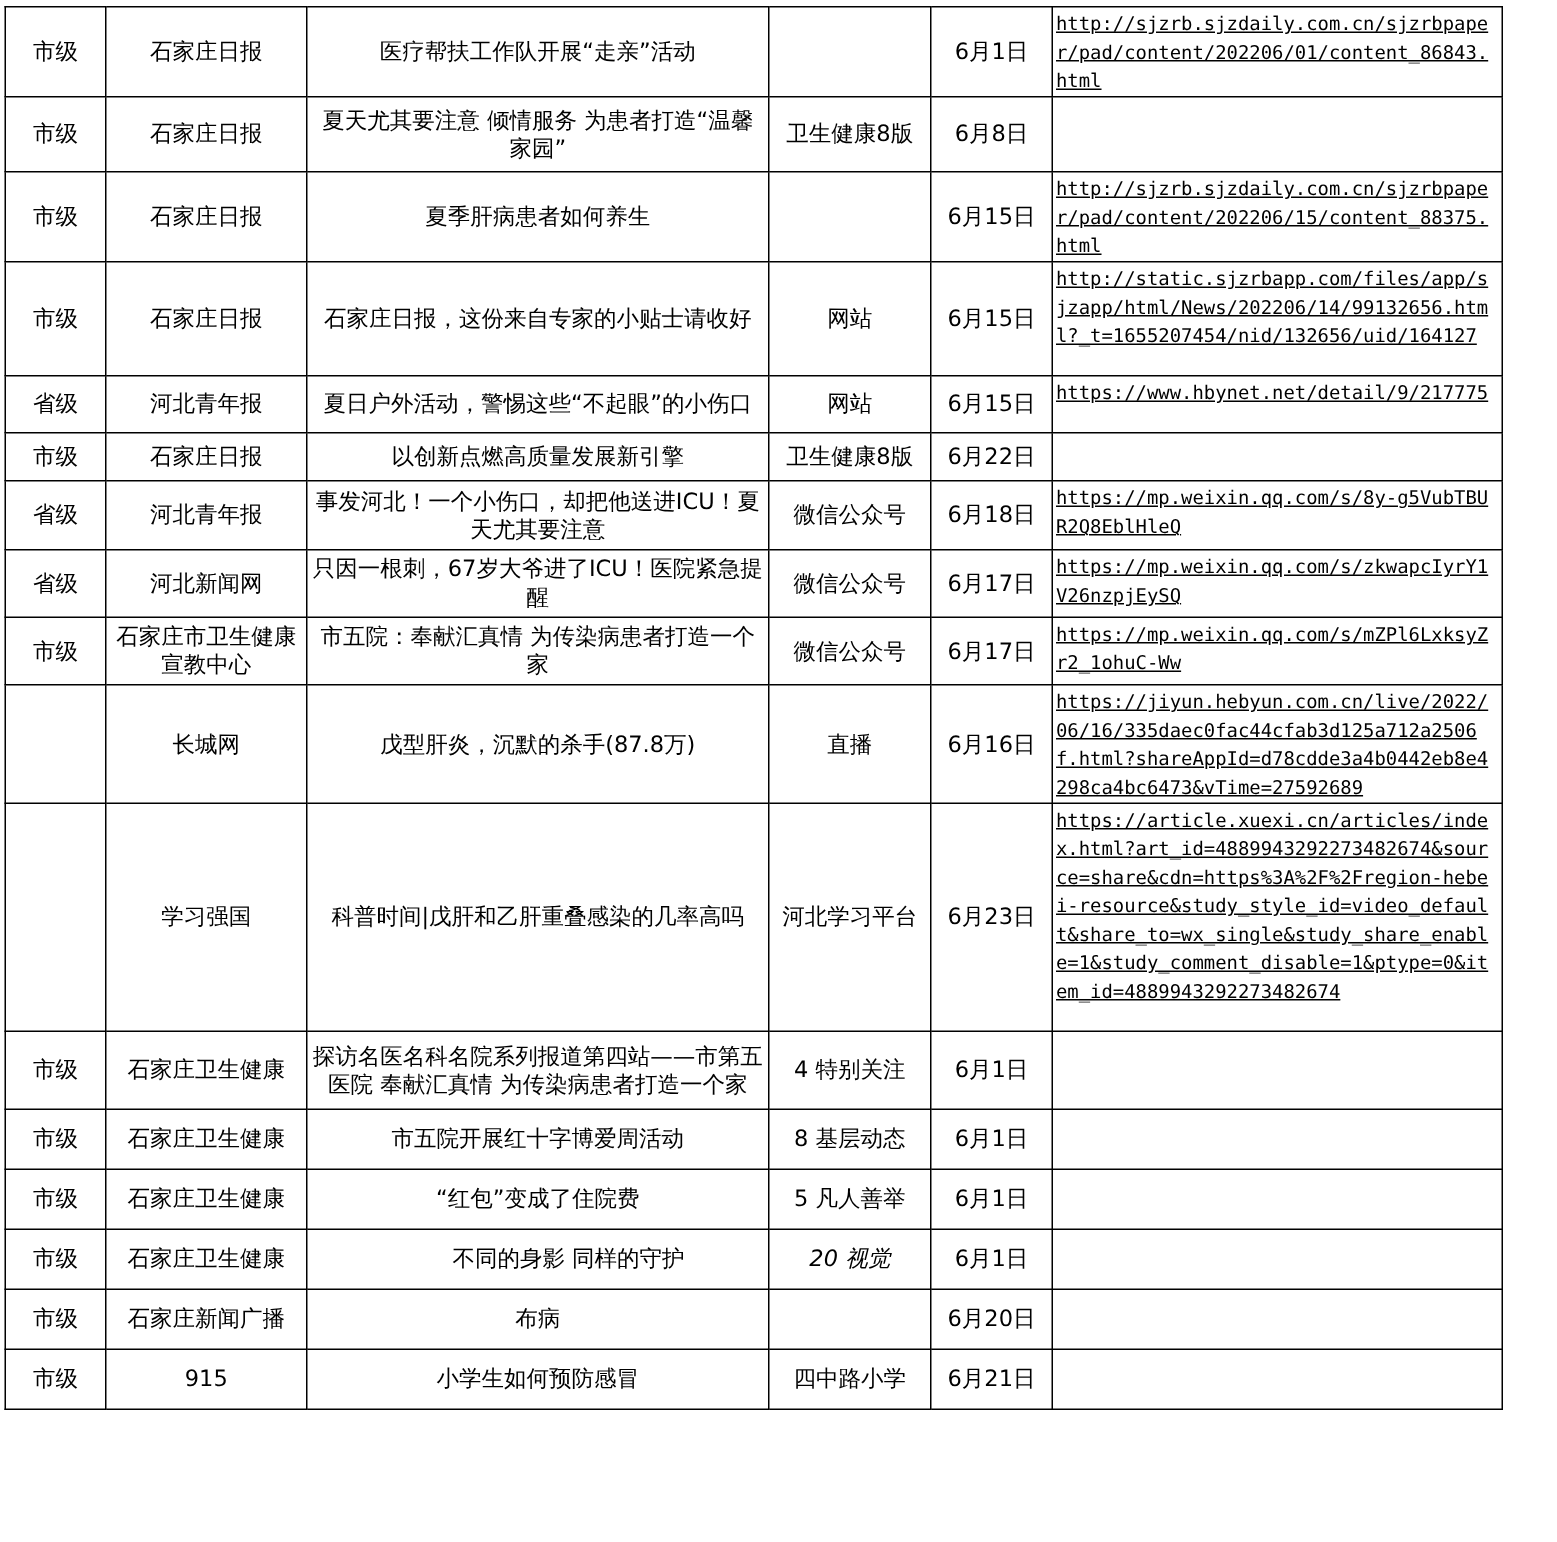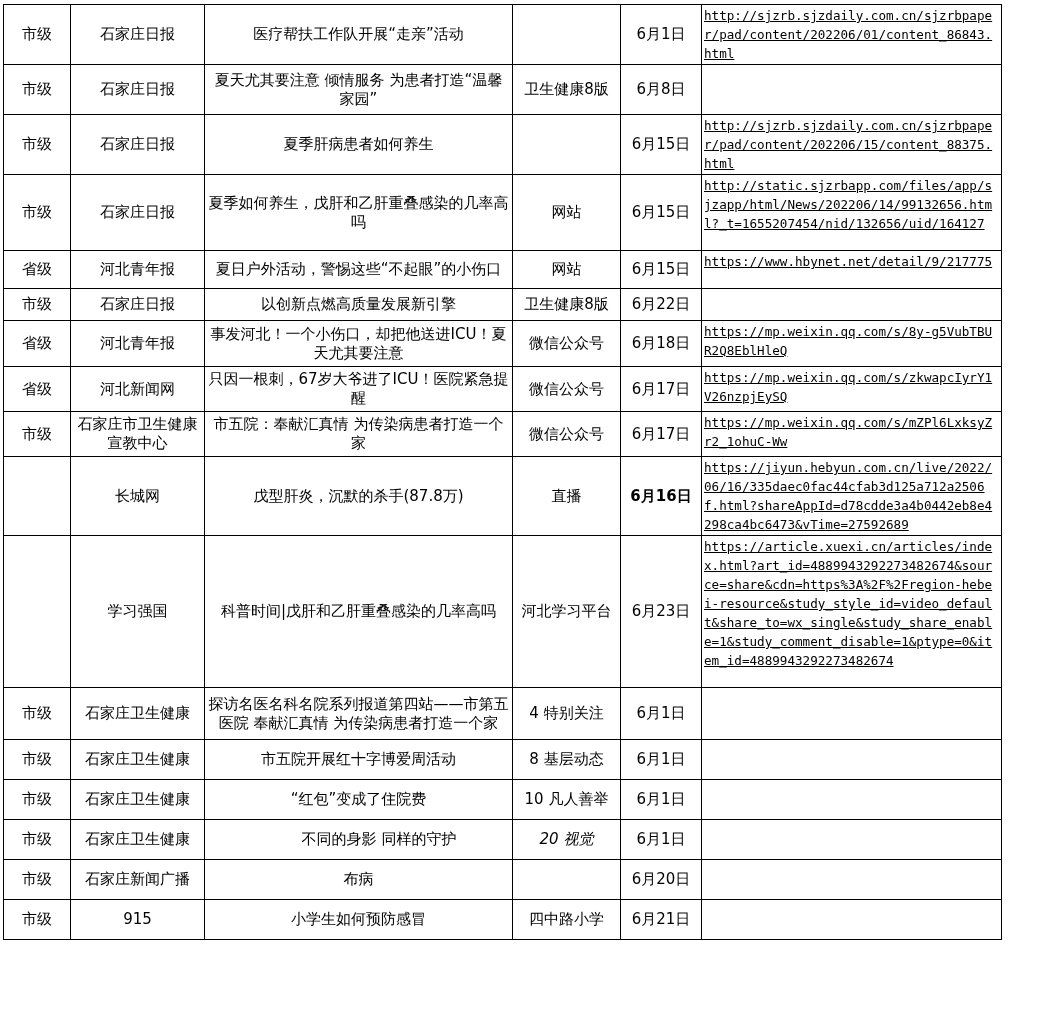--- a/index.html
+++ b/index.html
@@ -58,21 +58,21 @@
           <td style="height: 56px;">市级</td>
           <td style="height: 56px;">石家庄日报</td>
           <td style="height: 56px;">夏季肝病患者如何养生</td>
           <td style="height: 56px;"></td>
           <td style="height: 56px;">6月15日</td>
           <td class="url"><a title="http://sjzrb.sjzdaily.com.cn/sjzrbpaper/pad/content/202206/15/content_88375.html">http://sjzrb.sjzdaily.com.cn/sjzrbpaper/pad/content/202206/15/content_88375.html</a></td>
         </tr>
         <tr style="height: 76px;">
           <td style="height: 75px;">市级</td>
           <td style="height: 75px;">石家庄日报</td>
-          <td style="height: 75px;">夏季如何养生，戊肝和乙肝重叠感染的几率高吗</td>
+          <td style="height: 75px;">石家庄日报，这份来自专家的小贴士请收好</td>
           <td style="height: 75px;">网站</td>
           <td style="height: 75px;">6月15日</td>
           <td class="url"><a title="http://static.sjzrbapp.com/files/app/sjzapp/html/News/202206/14/99132656.html?_t=1655207454/nid/132656/uid/164127">http://static.sjzrbapp.com/files/app/sjzapp/html/News/202206/14/99132656.html?_t=1655207454/nid/132656/uid/164127</a></td>
         </tr>
         <tr style="height: 38px;">
           <td style="height: 37px;">省级</td>
           <td style="height: 37px;">河北青年报</td>
           <td style="height: 37px;">夏日户外活动，警惕这些“不起眼”的小伤口</td>
           <td style="height: 37px;">网站</td>
           <td style="height: 37px;">6月15日</td>
@@ -108,21 +108,21 @@
           <td style="height: 44px;">市五院：奉献汇真情 为传染病患者打造一个家</td>
           <td style="height: 44px;">微信公众号</td>
           <td style="height: 44px;">6月17日</td>
           <td class="url"><a title="https://mp.weixin.qq.com/s/mZPl6LxksyZr2_1ohuC-Ww">https://mp.weixin.qq.com/s/mZPl6LxksyZr2_1ohuC-Ww</a></td>
         </tr>
         <tr style="height: 76px;">
           <td style="height: 75px;"></td>
           <td style="height: 75px;">长城网</td>
           <td style="height: 75px;">戊型肝炎，沉默的杀手(87.8万)</td>
           <td style="height: 75px;">直播</td>
-          <td style="height: 75px; font-weight: bold;">6月16日</td>
+          <td style="height: 75px;">6月16日</td>
           <td class="url"><a title="https://jiyun.hebyun.com.cn/live/2022/06/16/335daec0fac44cfab3d125a712a2506f.html?shareAppId=d78cdde3a4b0442eb8e4298ca4bc6473&amp;vTime=27592689">https://jiyun.hebyun.com.cn/live/2022/06/16/335daec0fac44cfab3d125a712a2506f.html?shareAppId=d78cdde3a4b0442eb8e4298ca4bc6473&amp;vTime=27592689</a></td>
         </tr>
         <tr style="height: 152px;">
           <td style="height: 151px;"></td>
           <td style="height: 151px;">学习强国</td>
           <td style="height: 151px;">科普时间|戊肝和乙肝重叠感染的几率高吗</td>
           <td style="height: 151px;">河北学习平台</td>
           <td style="height: 151px;">6月23日</td>
           <td class="url"><a title="https://article.xuexi.cn/articles/index.html?art_id=4889943292273482674&amp;source=share&amp;cdn=https%3A%2F%2Fregion-hebei-resource&amp;study_style_id=video_default&amp;share_to=wx_single&amp;study_share_enable=1&amp;study_comment_disable=1&amp;ptype=0&amp;item_id=4889943292273482674">https://article.xuexi.cn/articles/index.html?art_id=4889943292273482674&amp;source=share&amp;cdn=https%3A%2F%2Fregion-hebei-resource&amp;study_style_id=video_default&amp;share_to=wx_single&amp;study_share_enable=1&amp;study_comment_disable=1&amp;ptype=0&amp;item_id=4889943292273482674</a></td>
         </tr>
@@ -139,21 +139,21 @@
           <td style="height: 39px;">石家庄卫生健康</td>
           <td style="height: 39px;">市五院开展红十字博爱周活动</td>
           <td style="height: 39px;">8 基层动态</td>
           <td style="height: 39px;">6月1日</td>
           <td class="url"></td>
         </tr>
         <tr style="height: 40px;">
           <td style="height: 39px;">市级</td>
           <td style="height: 39px;">石家庄卫生健康</td>
           <td style="height: 39px;">“红包”变成了住院费</td>
-          <td style="height: 39px;">10 凡人善举</td>
+          <td style="height: 39px;">5 凡人善举</td>
           <td style="height: 39px;">6月1日</td>
           <td class="url"></td>
         </tr>
         <tr style="height: 40px;">
           <td style="height: 39px;">市级</td>
           <td style="height: 39px;">石家庄卫生健康</td>
           <td style="height: 39px; padding-left: 44px;">不同的身影 同样的守护</td>
           <td style="height: 39px; font-style: italic;">20 视觉</td>
           <td style="height: 39px;">6月1日</td>
           <td class="url"></td>

